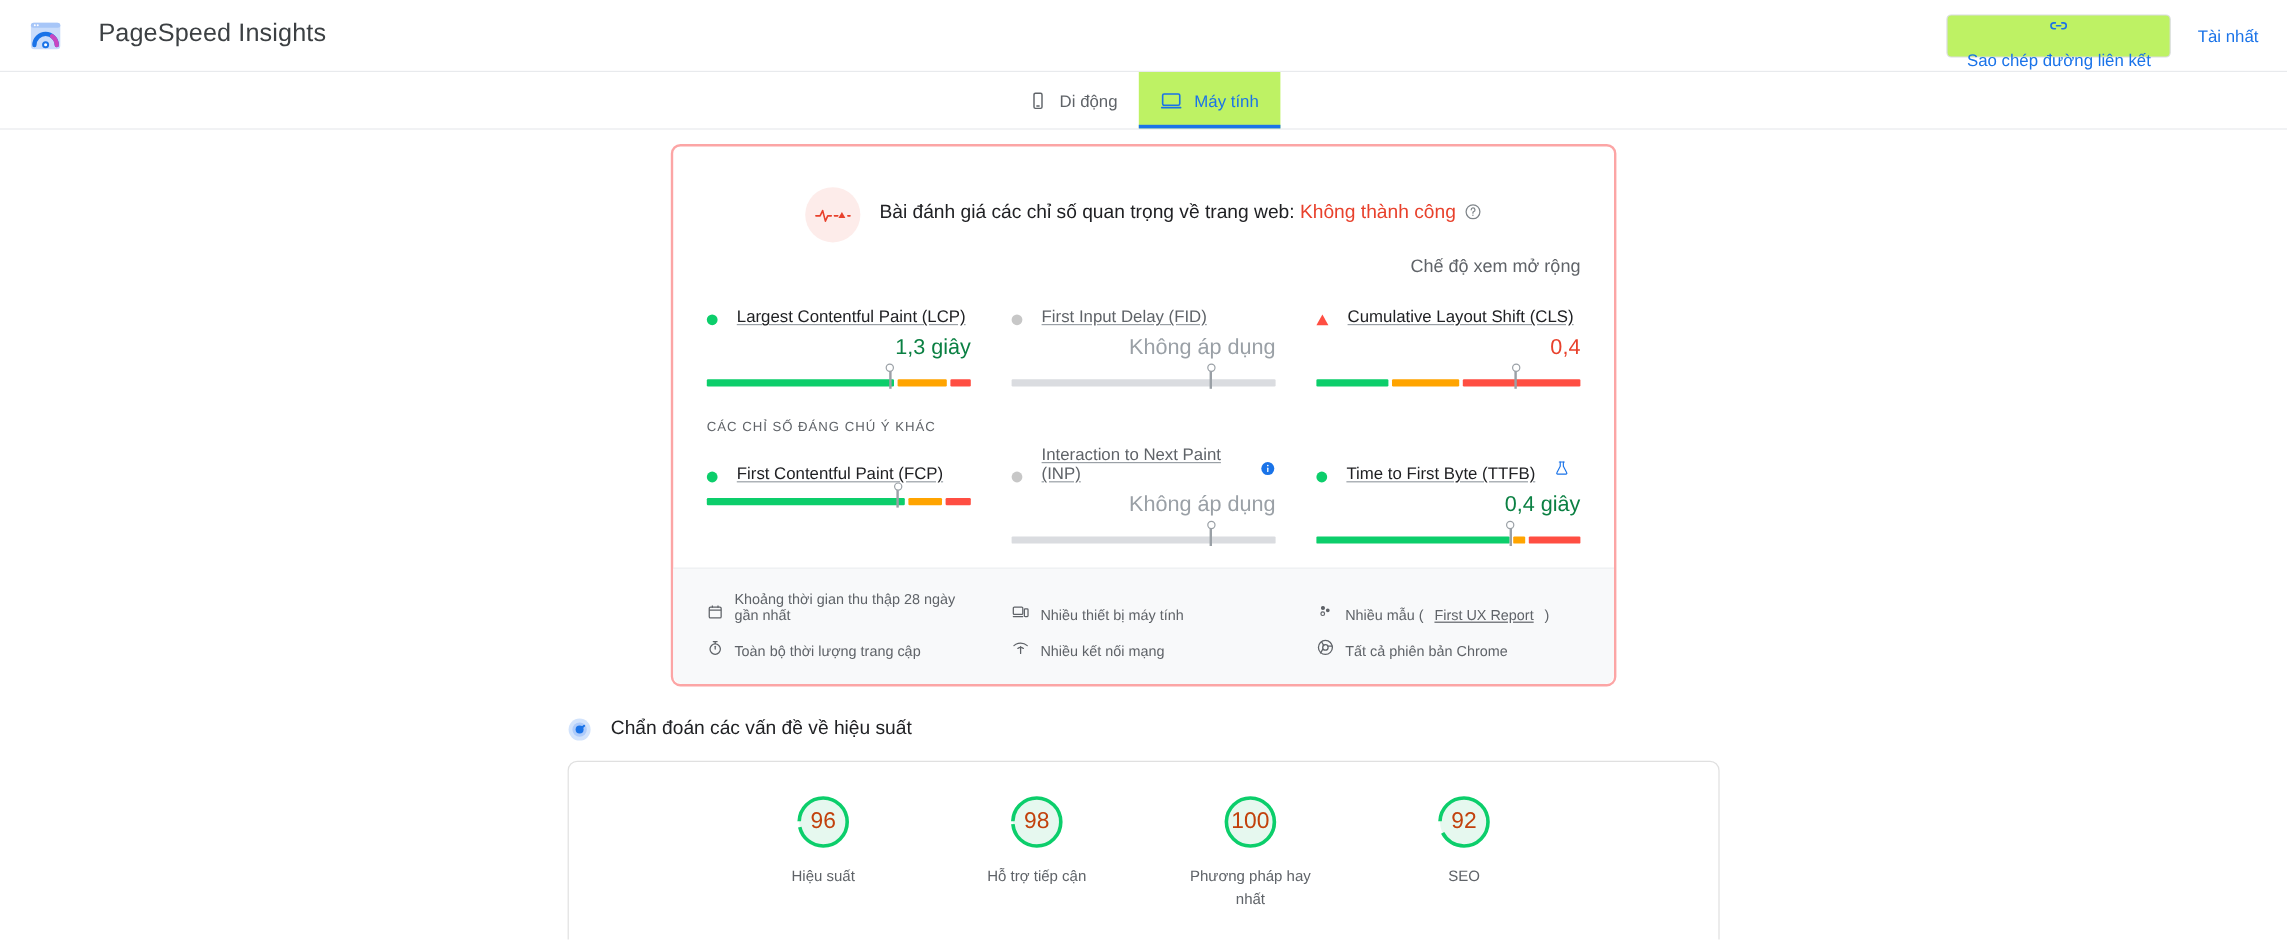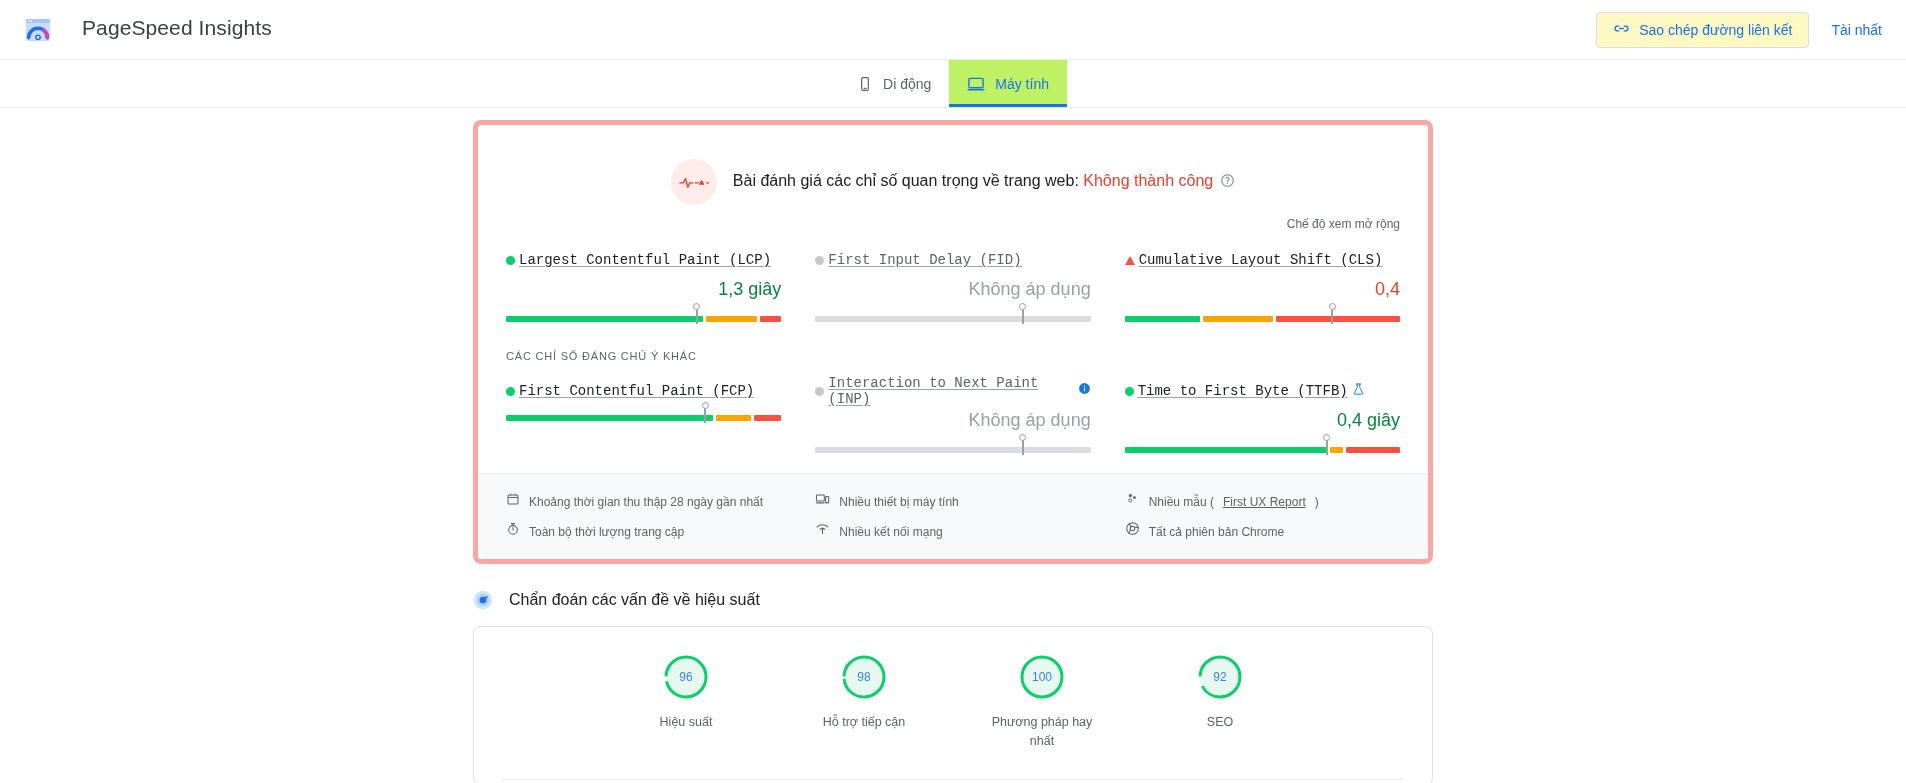--- a/index.html
+++ b/index.html
@@ -29,23 +29,24 @@
     display: flex; align-items: center; gap: 22px;
   }
   .copy-link-btn {
     display: flex; align-items: center; gap: 9px;
     border: 1px solid #dadce0;
     border-radius: 4px;
     height: 36px;
     padding: 0 16px;
     color: #1a73e8;
     font-size: 14px;
-    background: #fef9c3;
+    background: #bef264;
     cursor: pointer;
     white-space: nowrap;
+    flex-direction: column;
   }
   .docs-link { color: #1a73e8; font-size: 14px; text-decoration: none; cursor: pointer; white-space: nowrap; }
 
   
   .tabs-wrap {
     height: 48px;
     border-bottom: 1px solid #e8eaed;
     display: flex; justify-content: center; align-items: stretch;
   }
   .tabs { display: flex; align-items: stretch; }
@@ -64,23 +65,23 @@
   .tab.active::after {
     content: "";
     position: absolute; left: 0; right: 0; bottom: 0;
     height: 3px; background: #1a73e8;
   }
   .tab svg { display: block; }
 
   
   .page { padding-top: 12px; }
   .card {
-    width: 960px;
+    width: 788px;
     margin: 0 auto;
-    border: 5px solid #fca5a5;
+    border: 2px solid #fca5a5;
     border-radius: 8px;
     background: #fff;
   }
   .assessment {
     display: flex; align-items: center; justify-content: center;
     gap: 16px;
     padding: 34px 0 6px;
   }
   .assess-badge {
     width: 46px; height: 46px; border-radius: 50%;
@@ -89,31 +90,31 @@
     flex: 0 0 auto;
   }
   .assess-text { font-size: 16px; color: #202124; }
   .assess-text .fail { color: #e8412c; }
   .help-icon {
     display: inline-block; vertical-align: -2px; margin-left: 7px; cursor: pointer;
   }
   .expanded-view {
     text-align: right;
     padding: 6px 28px 0 0;
-    font-size: 12px;
+    font-size: 15px;
     color: #5f6368;
   }
   .metrics-grid {
     display: grid;
     grid-template-columns: 1fr 1fr 1fr;
     column-gap: 34px;
     padding: 18px 28px 0;
   }
   .metric { padding-bottom: 8px; }
-  .metric-head { display: flex; align-items: center; gap: 4px; height: 22px; font-family: Liberation Mono, monospace; }
+  .metric-head { display: flex; align-items: flex-end; gap: 16px; height: 22px; }
   .dot { width: 9px; height: 9px; border-radius: 50%; flex: 0 0 auto; }
   .dot.good { background: #0cce6b; }
   .dot.na { background: #c7c7c7; }
   .tri { width: 0; height: 0; border-left: 5.5px solid transparent; border-right: 5.5px solid transparent; border-bottom: 9px solid #ff4e42; flex: 0 0 auto; }
   .metric-name {
     font-size: 14px; color: #202124;
     text-decoration: underline; text-decoration-color: #9aa0a6;
     text-underline-offset: 2px; cursor: pointer;
   }
   .metric-name.na { color: #5f6368; }
@@ -175,21 +176,21 @@
   }
   .scores {
     display: flex; justify-content: center; gap: 56px;
   }
   .score { width: 122px; text-align: center; }
   .gauge { position: relative; width: 48px; height: 48px; margin: 0 auto; }
   .gauge svg { display: block; }
   .gauge-num {
     position: absolute; inset: 0;
     display: flex; align-items: center; justify-content: center;
-    font-size: 12px; color: #3b82f6;
+    font-size: 19px; color: #c2410c;
   }
   .score-label { margin-top: 12px; font-size: 12.5px; color: #5f6368; line-height: 1.5; }
   .scores-divider { margin: 28px 28px 0; height: 1px; background: #e8eaed; }
 </style>
 </head>
 <body>
 
 <div class="topbar">
   <div class="brand">
     <span>

